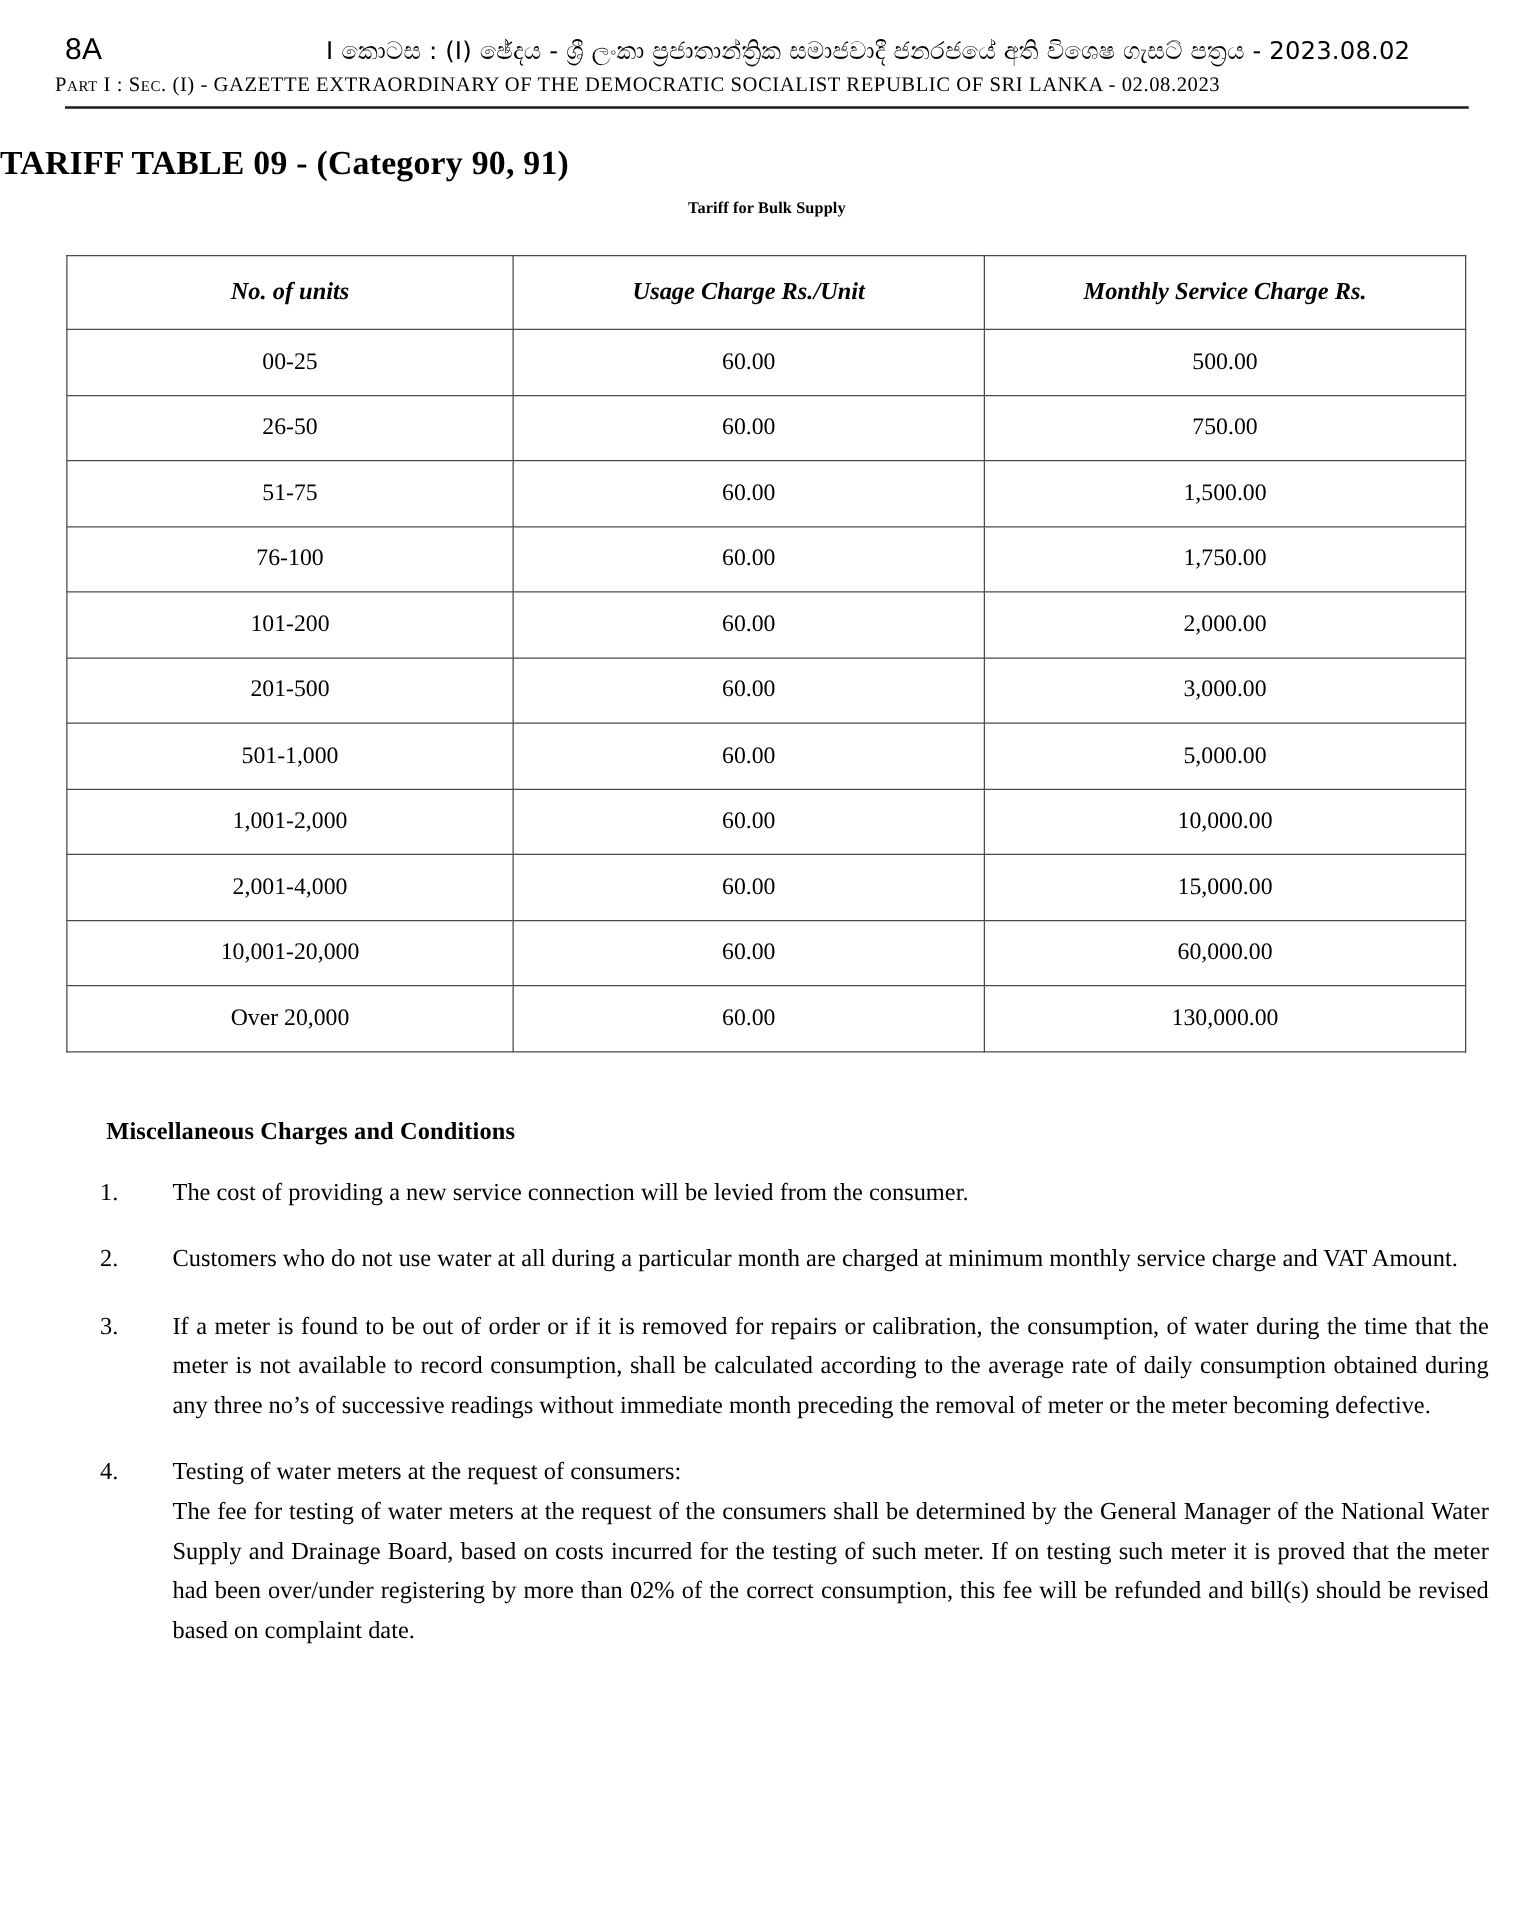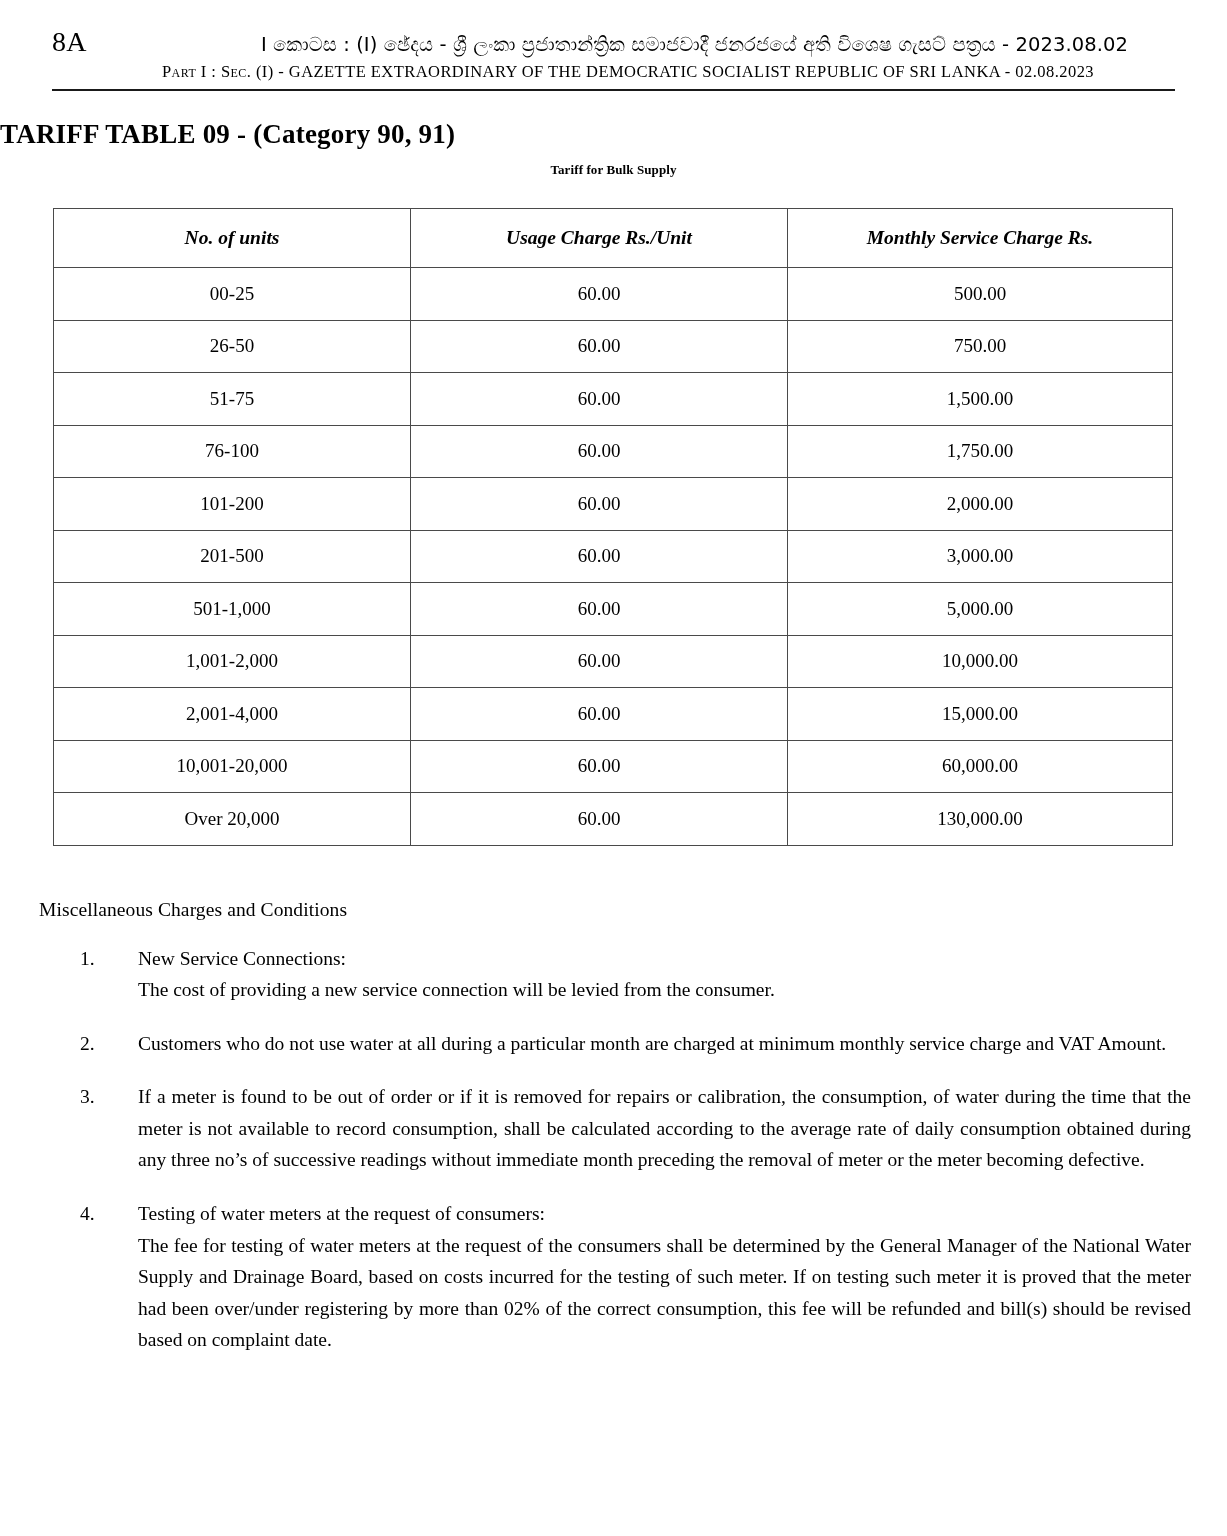--- a/index.html
+++ b/index.html
@@ -29,42 +29,41 @@
     position: relative;
     padding-top: 26px;
   }
   .header-line1 {
     display: flex;
     align-items: baseline;
     justify-content: flex-start;
     padding-left: 52px;
   }
   .page-folio {
-    font-size: 28px;
-    font-family: Liberation Serif, serif;
+    font-size: 24px;
+    font-family: Liberation Sans, sans-serif;
     letter-spacing: 0.2px;
     width: 110px;
     flex: 0 0 auto;
   }
   .header-sinhala {
     flex: 1 1 auto;
     text-align: center;
     font-size: 19.5px;
     letter-spacing: 0.1px;
     white-space: nowrap;
     font-family: "DejaVu Sans", "Liberation Sans", sans-serif;
   }
   .header-line2 {
-    text-align: center;
     font-size: 16.5px;
     font-variant: small-caps;
     letter-spacing: 0.45px;
     margin-top: 4px;
     padding-right: 28px;
-    padding-left: 57px;
+    padding-left: 44px;
     white-space: nowrap;
   }
   .header-rule {
     margin: 7px 52px 0 52px;
     border-top: 2.2px solid #1a1a1a;
   }
 
   
   .doc-title {
     text-align: left;
@@ -104,23 +103,23 @@
     font-weight: bold;
     font-size: 19.5px;
     height: 58px;
   }
   table.tariff col.c1 { width: 357px; }
   table.tariff col.c2 { width: 377px; }
   table.tariff col.c3 { width: 385px; }
 
   
   .misc-heading {
-    font-weight: normal;
-    font-size: 19.5px;
-    margin: 53px 0 0 39px;
+    font-weight: bold;
+    font-size: 19.5px;
+    margin: 53px 0 0 85px;
     letter-spacing: 0.1px;
   }
   ol.conditions {
     list-style: none;
     margin: 22px 0 0 0;
     padding: 0;
   }
   ol.conditions > li {
     position: relative;
     margin: 0 36px 0 80px;
@@ -233,21 +232,20 @@
           </tr>
         </tbody>
     </table>
   </div>
 
   <div class="misc-heading">Miscellaneous Charges and Conditions</div>
 
   <ol class="conditions" id="conditions-list">
       <li>
         <span class="num">1.</span>
-        <span class="para nojustify">New Service Connections:</span>
         <span class="para">The cost of providing a new service connection will be levied from the consumer.</span>
       </li>
       <li>
         <span class="num">2.</span>
         <span class="para">Customers who do not use water at all during a particular month are charged at minimum monthly service charge and VAT Amount.</span>
       </li>
       <li>
         <span class="num">3.</span>
         <span class="para">If a meter is found to be out of order or if it is removed for repairs or calibration, the consumption, of water during the time that the meter is not available to record consumption, shall be calculated according to the average rate of daily consumption obtained during any three no’s of successive readings without immediate month preceding the removal of meter or the meter becoming defective.</span>
       </li>

